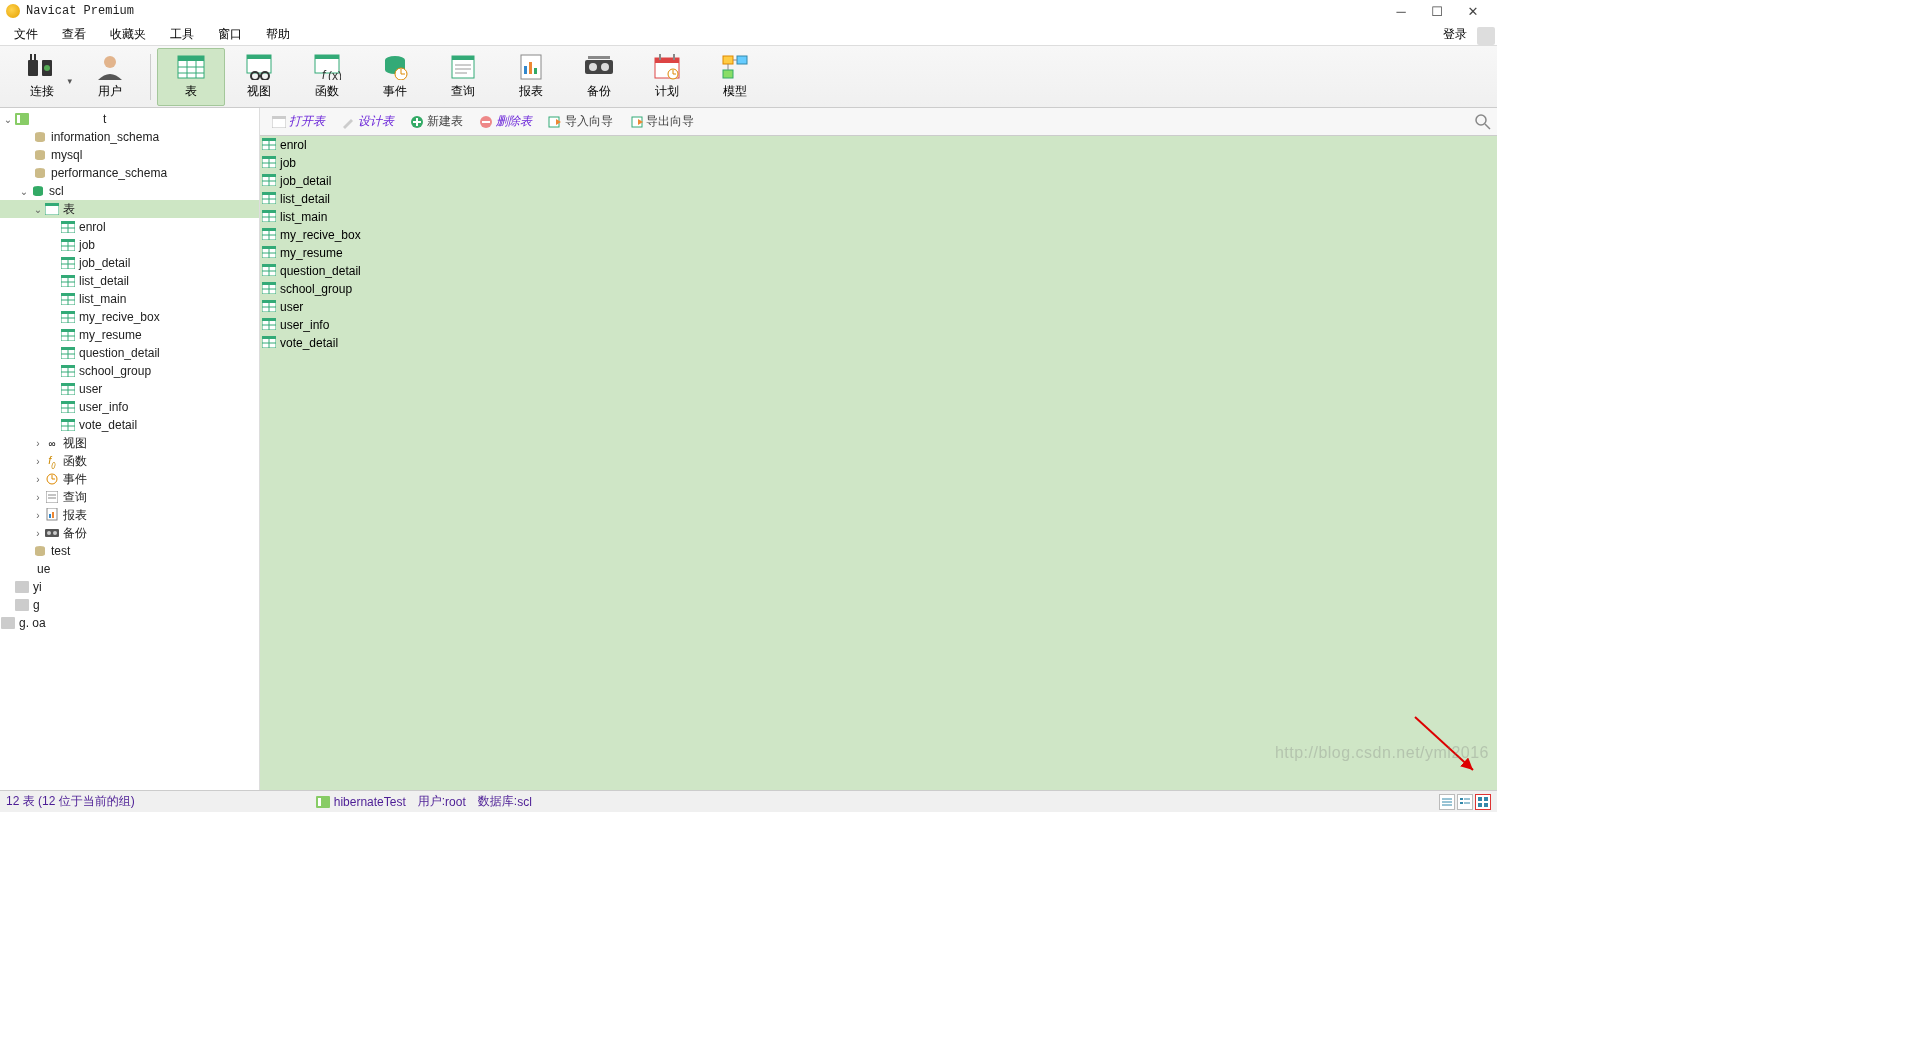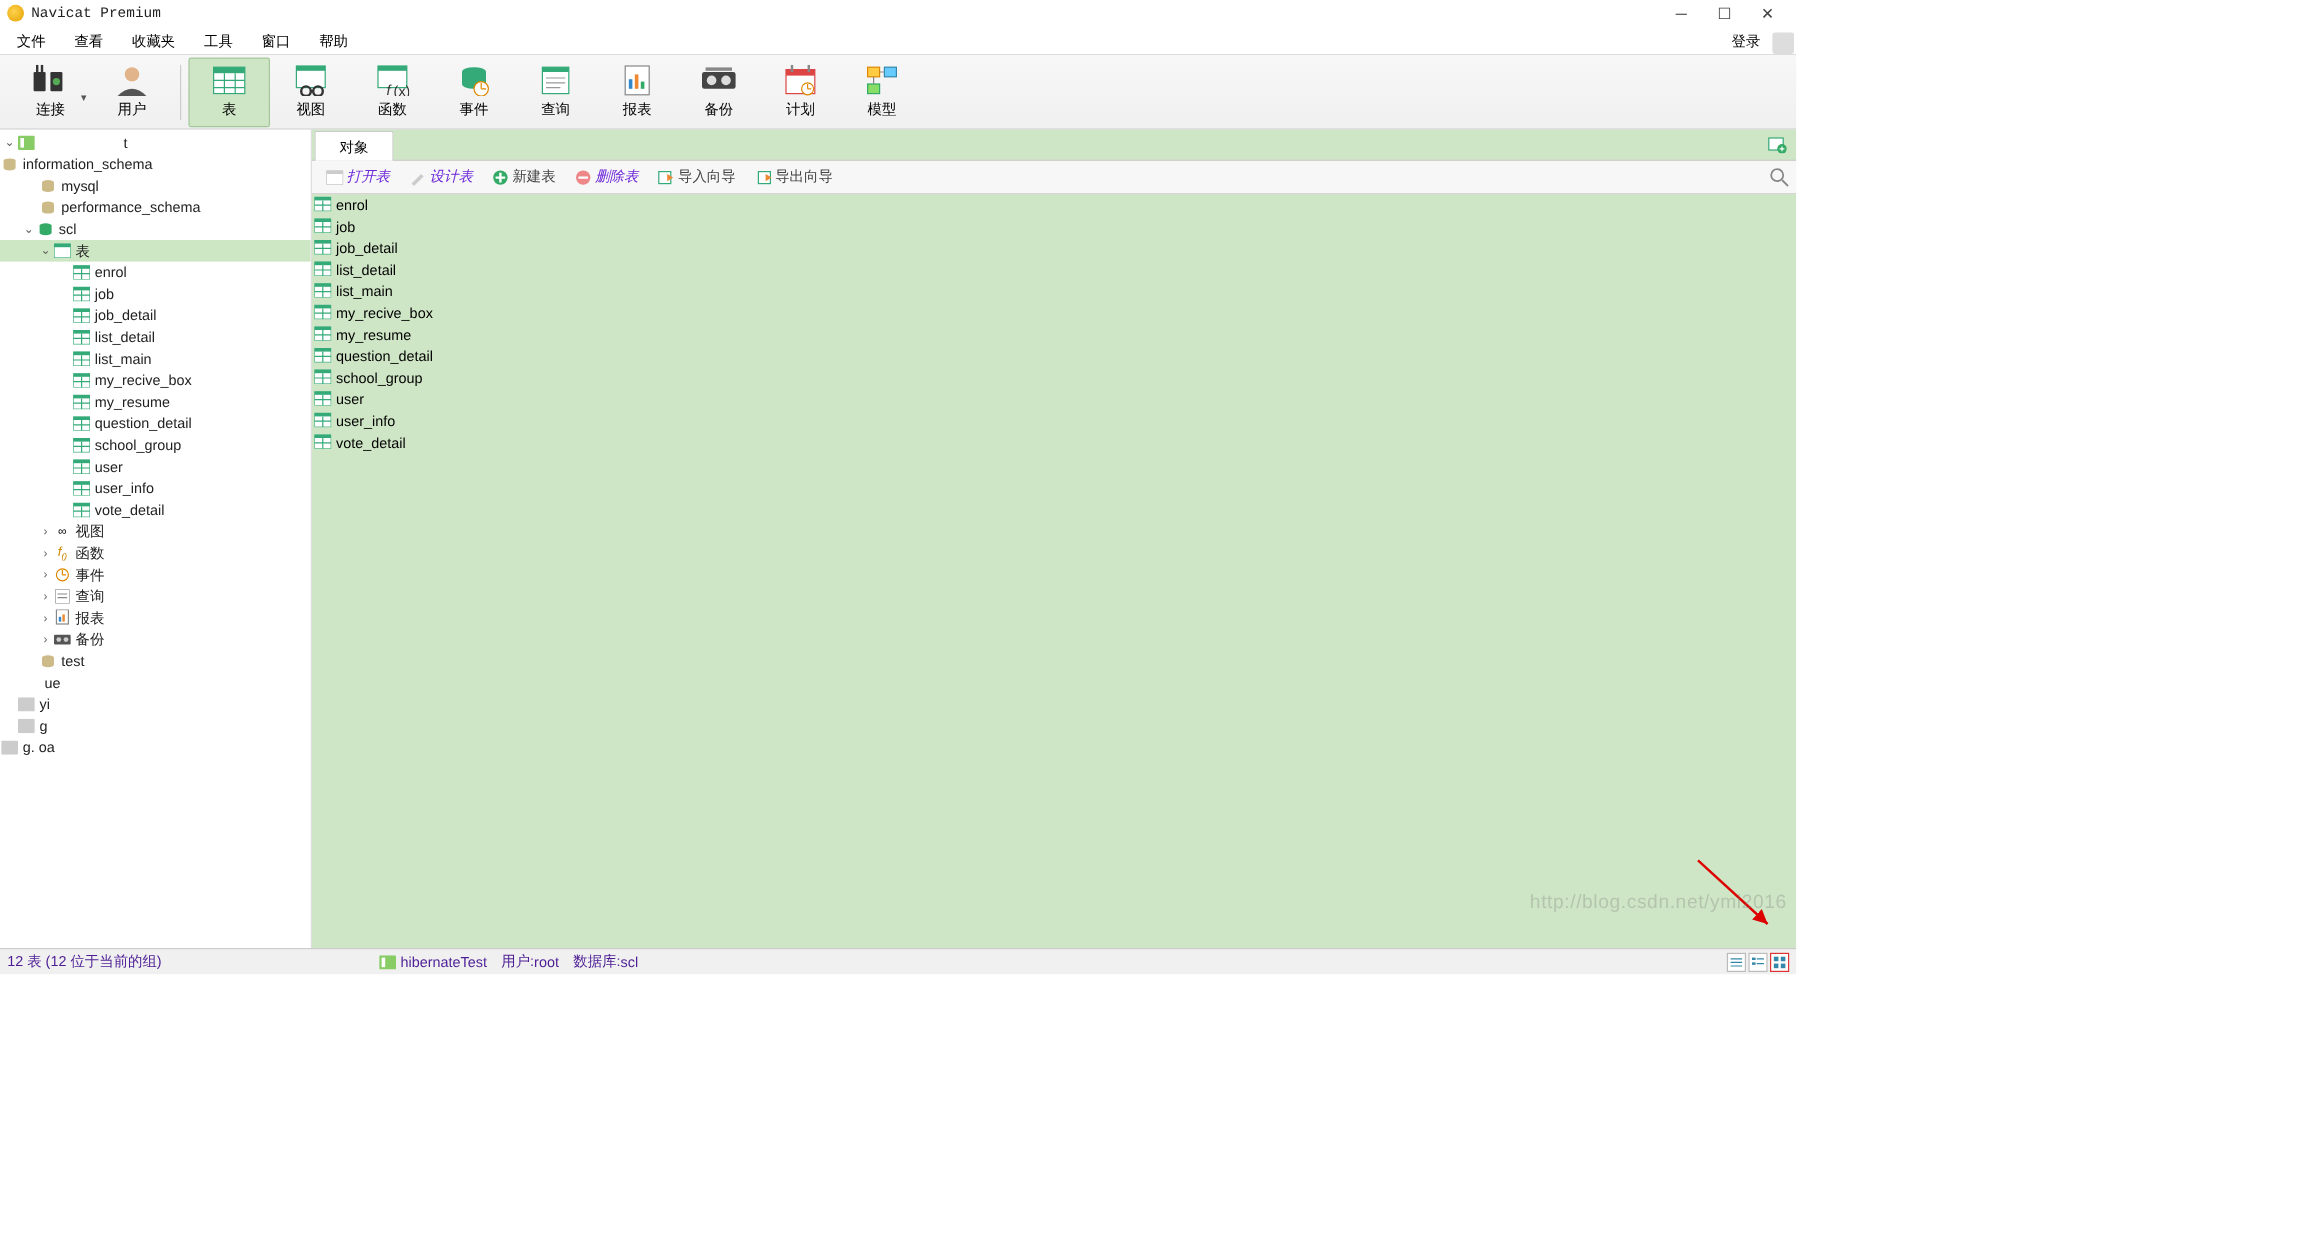--- a/index.html
+++ b/index.html
@@ -214,21 +214,21 @@
       <span class="twist">⌄</span>
       <span class="ticon2">
           <svg width="14" height="12">
             <rect width="14" height="12" fill="#8c6" rx="1"></rect>
             <rect x="2" y="2" width="3" height="8" fill="#fff"></rect>
           </svg>
         </span>
       <span style="background:#fff;width:70px;height:13px;border-radius:2px"></span>
       <span class="ttxt">t</span>
     </div>
-    <div class="tree-row" style="">
+    <div class="tree-row" style="padding-left:32px">
         <span class="ticon2">
           <svg width="12" height="12">
             <ellipse cx="6" cy="3" rx="5" ry="2" fill="#cb8"></ellipse>
             <path d="M1 3v6a5 2 0 0 0 10 0V3" fill="#cb8"></path>
           </svg>
         </span>
         <span class="ttxt">information_schema</span>
       </div>
     <div class="tree-row" style="padding-left:32px">
         <span class="ticon2">
@@ -498,29 +498,20 @@
         <span class="ticon2">
           <svg width="14" height="12">
             <rect width="14" height="12" fill="#ccc" rx="1"></rect>
           </svg>
         </span>
         <span class="ttxt">g.    oa</span>
       </div>
   </div>
 
   <div class="main">
-    <div class="tabbar">
-      <div class="tab">对象</div>
-      <div class="plus"><svg width="16" height="16">
-            <rect x="1" y="3" width="12" height="10" fill="#fff" stroke="#3a7"></rect>
-            <circle cx="12" cy="12" r="4" fill="#3a6"></circle>
-            <line x1="12" y1="10" x2="12" y2="14" stroke="#fff"></line>
-            <line x1="10" y1="12" x2="14" y2="12" stroke="#fff"></line>
-          </svg></div>
-    </div>
     <div class="objtoolbar">
       <div class="obtn dis">
           <span class="oi">
             <svg width="14" height="12">
               <rect width="14" height="12" fill="#fff" stroke="#bbb"></rect>
               <rect width="14" height="3" fill="#ccc"></rect>
             </svg>
           </span>
           <span>打开表</span>
         </div>

